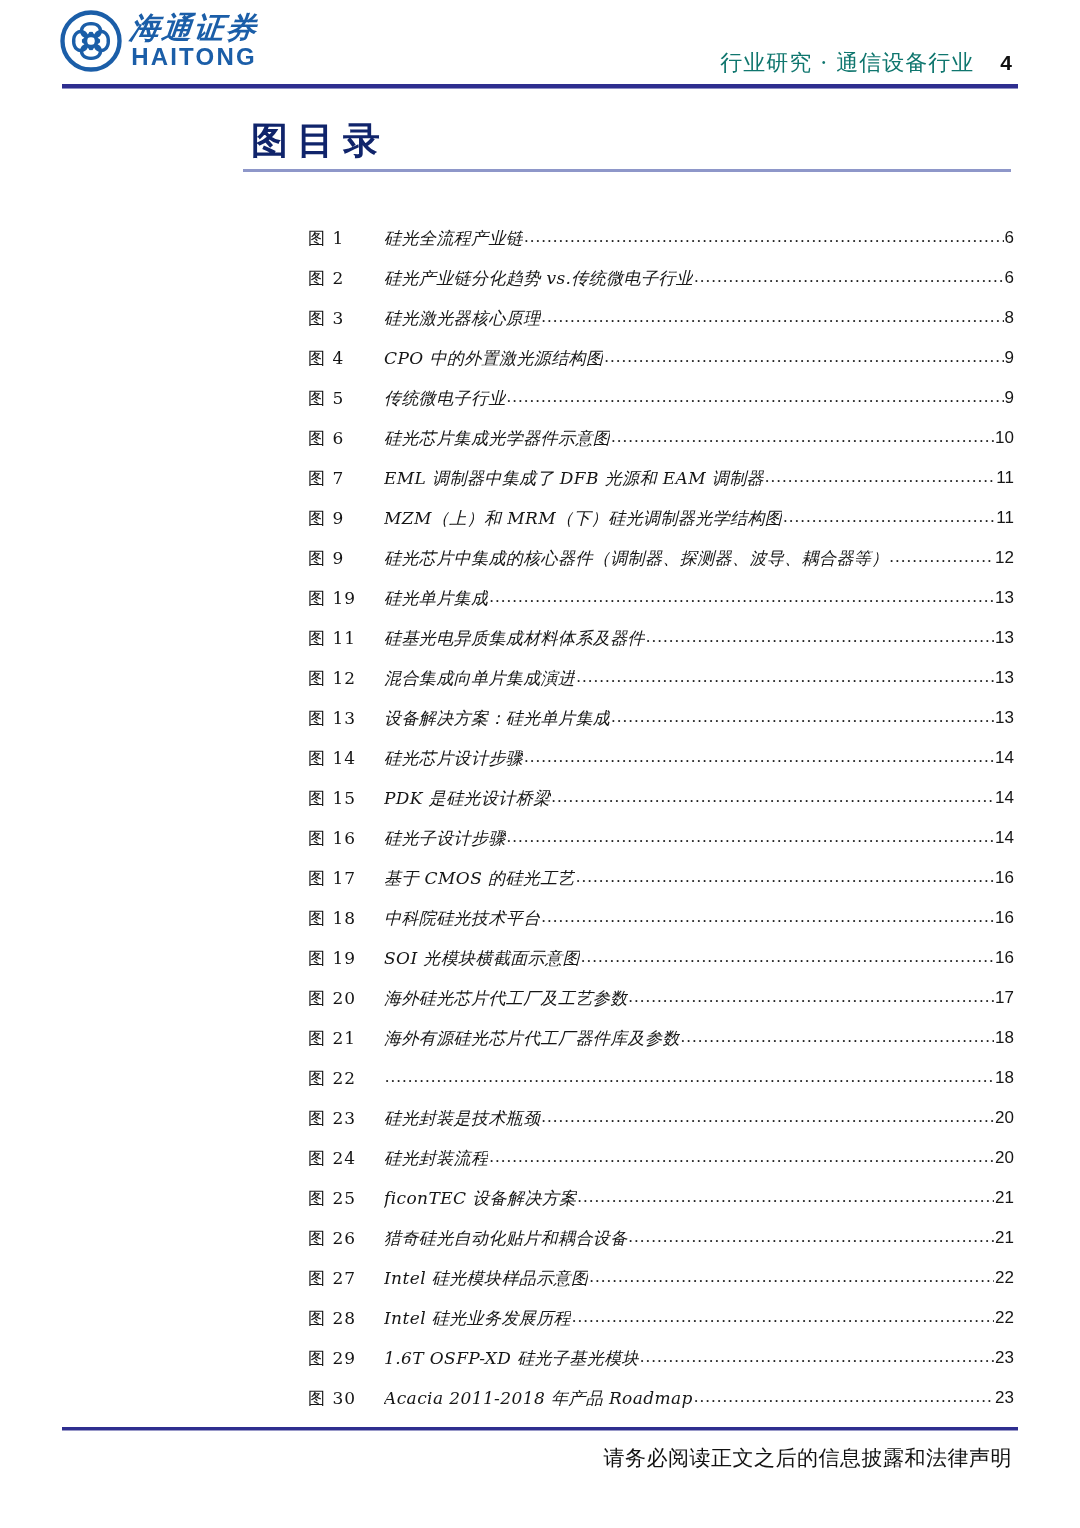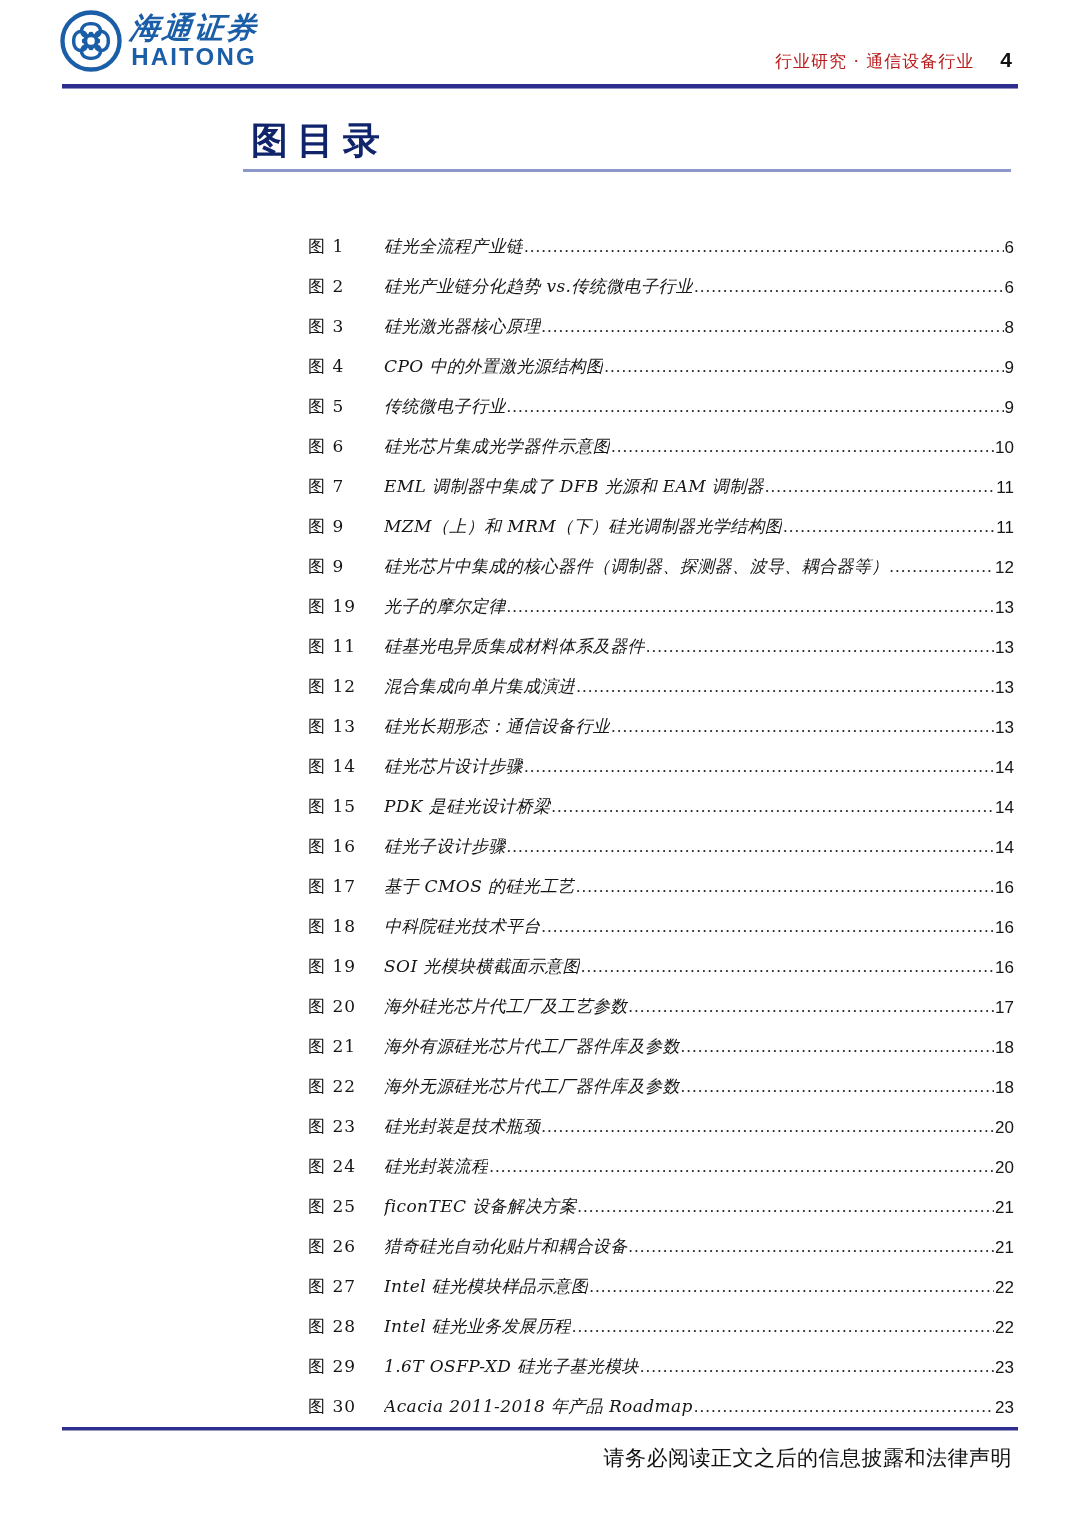--- a/index.html
+++ b/index.html
@@ -62,22 +62,22 @@
   .header-right {
     position: absolute;
     right: 68px;
     top: 48px;
     display: flex;
     align-items: baseline;
     gap: 26px;
   }
   .header-crumb {
     font-family: "DejaVu Serif", "Liberation Serif", serif;
-    font-size: 17px;
-    color: #b91c1c;
+    font-size: 22px;
+    color: #0f766e;
     letter-spacing: 1px;
     white-space: nowrap;
     text-align: center;
   }
   .header-pageno {
     font-family: "Liberation Sans", sans-serif;
     font-size: 21px;
     font-weight: 700;
     color: #111111;
   }
@@ -122,21 +122,21 @@
 
   
   .toc-list {
     position: absolute;
     left: 308px;
     top: 218px;
     width: 706px;
   }
   .toc-row {
     display: flex;
-    align-items: flex-end;
+    align-items: center;
     height: 40px;
     font-family: "DejaVu Serif", "Liberation Serif", serif;
     font-size: 17px;
     color: #151515;
     white-space: nowrap;
   }
   .toc-fig {
     flex: 0 0 76px;
     letter-spacing: 1px;
   }
@@ -287,39 +287,39 @@
       <span class="toc-page">11</span>
     </div>
     <div class="toc-row">
       <span class="toc-fig">图 9</span>
       <span class="toc-label">硅光芯片中集成的核心器件（调制器、探测器、波导、耦合器等）</span>
       <span class="toc-dots"></span>
       <span class="toc-page">12</span>
     </div>
     <div class="toc-row">
       <span class="toc-fig">图 19</span>
-      <span class="toc-label">光子的摩尔定律</span>
+      <span class="toc-label">硅光单片集成</span>
       <span class="toc-dots"></span>
       <span class="toc-page">13</span>
     </div>
     <div class="toc-row">
       <span class="toc-fig">图 11</span>
       <span class="toc-label">硅基光电异质集成材料体系及器件</span>
       <span class="toc-dots"></span>
       <span class="toc-page">13</span>
     </div>
     <div class="toc-row">
       <span class="toc-fig">图 12</span>
       <span class="toc-label">混合集成向单片集成演进</span>
       <span class="toc-dots"></span>
       <span class="toc-page">13</span>
     </div>
     <div class="toc-row">
       <span class="toc-fig">图 13</span>
-      <span class="toc-label">硅光长期形态：通信设备行业</span>
+      <span class="toc-label">设备解决方案：硅光单片集成</span>
       <span class="toc-dots"></span>
       <span class="toc-page">13</span>
     </div>
     <div class="toc-row">
       <span class="toc-fig">图 14</span>
       <span class="toc-label">硅光芯片设计步骤</span>
       <span class="toc-dots"></span>
       <span class="toc-page">14</span>
     </div>
     <div class="toc-row">
@@ -359,21 +359,20 @@
       <span class="toc-page">17</span>
     </div>
     <div class="toc-row">
       <span class="toc-fig">图 21</span>
       <span class="toc-label">海外有源硅光芯片代工厂器件库及参数</span>
       <span class="toc-dots"></span>
       <span class="toc-page">18</span>
     </div>
     <div class="toc-row">
       <span class="toc-fig">图 22</span>
-      <span class="toc-label">海外无源硅光芯片代工厂器件库及参数</span>
       <span class="toc-dots"></span>
       <span class="toc-page">18</span>
     </div>
     <div class="toc-row">
       <span class="toc-fig">图 23</span>
       <span class="toc-label">硅光封装是技术瓶颈</span>
       <span class="toc-dots"></span>
       <span class="toc-page">20</span>
     </div>
     <div class="toc-row">

